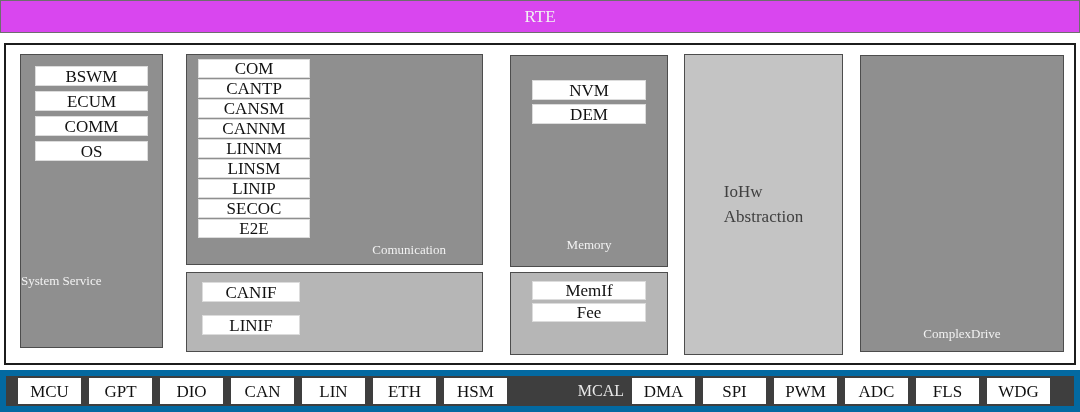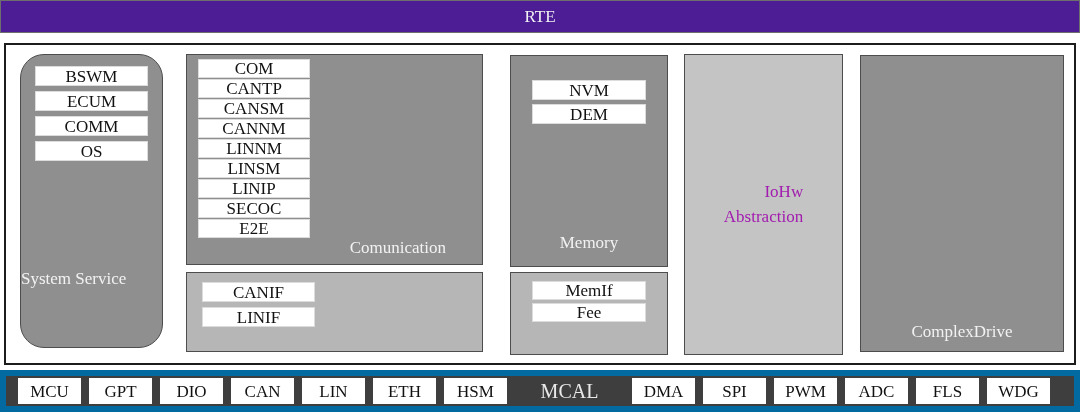--- a/index.html
+++ b/index.html
@@ -5,37 +5,37 @@
   * { margin:0; padding:0; box-sizing:border-box; }
   html,body { background:#ffffff; }
   .screen {
     position:relative; width:1080px; height:412px; background:#ffffff;
     font-family:"Liberation Serif","DejaVu Serif",serif; color:#111; overflow:hidden;
   }
 
   
   .rte-bar {
     position:absolute; left:0; top:0; width:1080px; height:33px;
-    background:#4c1d95; border:1px solid #6e6e6e;
+    background:#d946ef; border:1px solid #6e6e6e;
     display:flex; align-items:center; justify-content:center;
     color:#f2f2f2; font-size:17px;
   }
 
   
   .bsw-frame {
     position:absolute; left:4px; top:43px; width:1072px; height:322px;
     background:#ffffff; border:2px solid #1c1c1c;
   }
 
   .gbox { position:absolute; border:1px solid #4d4d4d; }
   .g-med   { background:#8f8f8f; }
   .g-light { background:#b6b6b6; }
   .g-lighter { background:#c4c4c4; }
 
-  .box-system  { left:20px;  top:54px;  width:143px; height:294px;border-radius:24px; }
+  .box-system  { left:20px;  top:54px;  width:143px; height:294px; }
   .box-comm    { left:186px; top:54px;  width:297px; height:211px; }
   .box-canlin  { left:186px; top:272px; width:297px; height:80px;  }
   .box-memory  { left:510px; top:55px;  width:158px; height:212px; }
   .box-memif   { left:510px; top:272px; width:158px; height:83px;  }
   .box-iohw    { left:684px; top:54px;  width:159px; height:301px;
                  display:flex; align-items:center; justify-content:center; }
   .box-complex { left:860px; top:55px;  width:204px; height:297px; }
 
   .chip {
     background:#ffffff; border:1px solid #dcdcdc;
@@ -45,46 +45,46 @@
 
   
   .col { display:flex; flex-direction:column; }
   .box-system .col { padding-top:11px; align-items:center; }
   .box-system .chip { width:113px; height:20px; margin-bottom:5px; }
 
   .box-comm .col { padding-top:4px; padding-left:11px; align-items:flex-start; }
   .box-comm .chip { width:112px; height:19px; margin-bottom:1px; }
 
   .box-canlin .col { padding-top:9px; padding-left:15px; align-items:flex-start; }
-  .box-canlin .chip { width:113px; height:20px; margin-bottom:5px; }
+  .box-canlin .chip { width:98px; height:20px; margin-bottom:13px; }
 
   .box-memory .col { padding-top:24px; align-items:center; }
   .box-memory .chip { width:114px; height:20px; margin-bottom:4px; }
 
   .box-memif .col { padding-top:8px; align-items:center; }
   .box-memif .chip { width:114px; height:19px; margin-bottom:3px; }
 
   
-  .glabel { position:absolute; color:#f2f2f2; font-size:17px;margin-top:44px; }
+  .glabel { position:absolute; color:#f2f2f2; font-size:13px;margin-top:44px; }
   .label-system  { left:0; right:0; bottom:58px; text-align:left; }
   .label-comm    { right:36px; bottom:6px; }
   .label-memory  { left:0; right:0; bottom:13px; text-align:center; }
   .label-complex { left:0; right:0; bottom:9px; text-align:center; }
-  .label-iohw { color:#a21caf; font-size:17px; text-align:right; line-height:1.45; }
+  .label-iohw { color:#404040; font-size:17px; text-align:left; line-height:1.45; }
 
   
   .mcal-bar {
     position:absolute; left:0; top:370px; width:1080px; height:42px;
     background:#3e3e3e; border:6px solid #0369a1;
     display:flex; align-items:center; padding-left:12px;
   }
   .mcal-bar .chip { width:63px; height:26px; margin-right:8px; border:none; }
   .mcal-label {
-    width:109px; margin-right:8px; text-align:center;
-    color:#e9e9e9; font-size:20px;
+    width:109px; margin-right:8px; text-align:right;
+    color:#e9e9e9; font-size:16px;
   }
 </style>
 </head>
 <body>
 
 <div class="screen">
 
   <div class="rte-bar">
     <span>RTE</span>
   </div>

